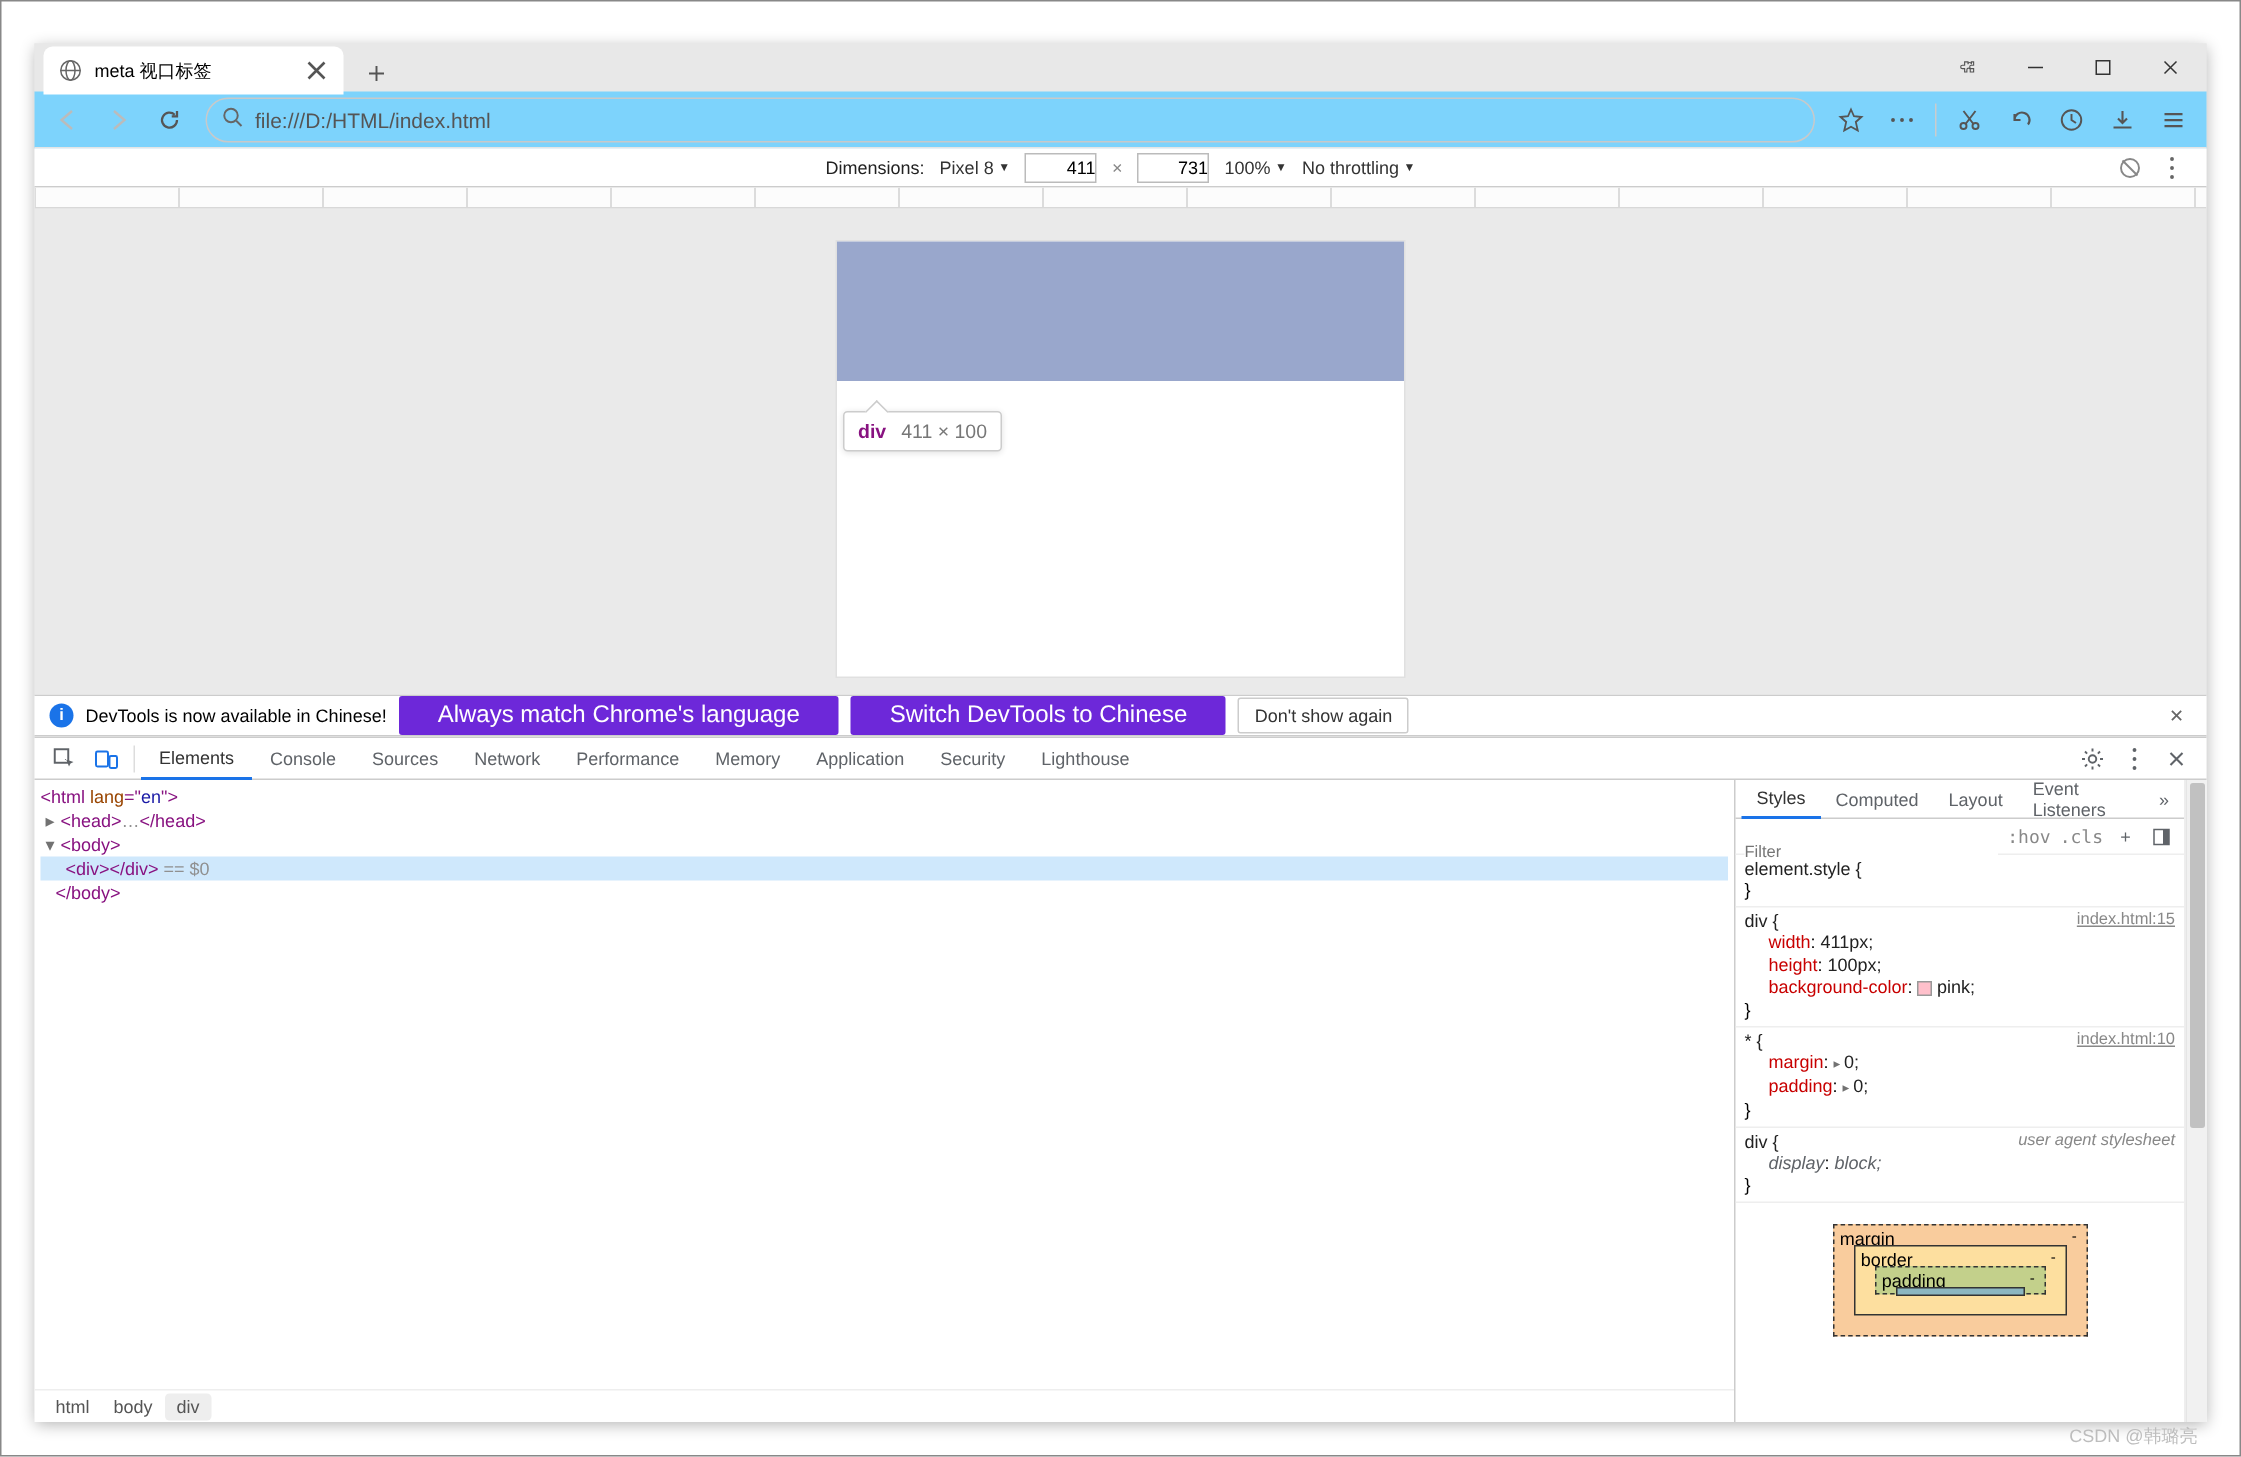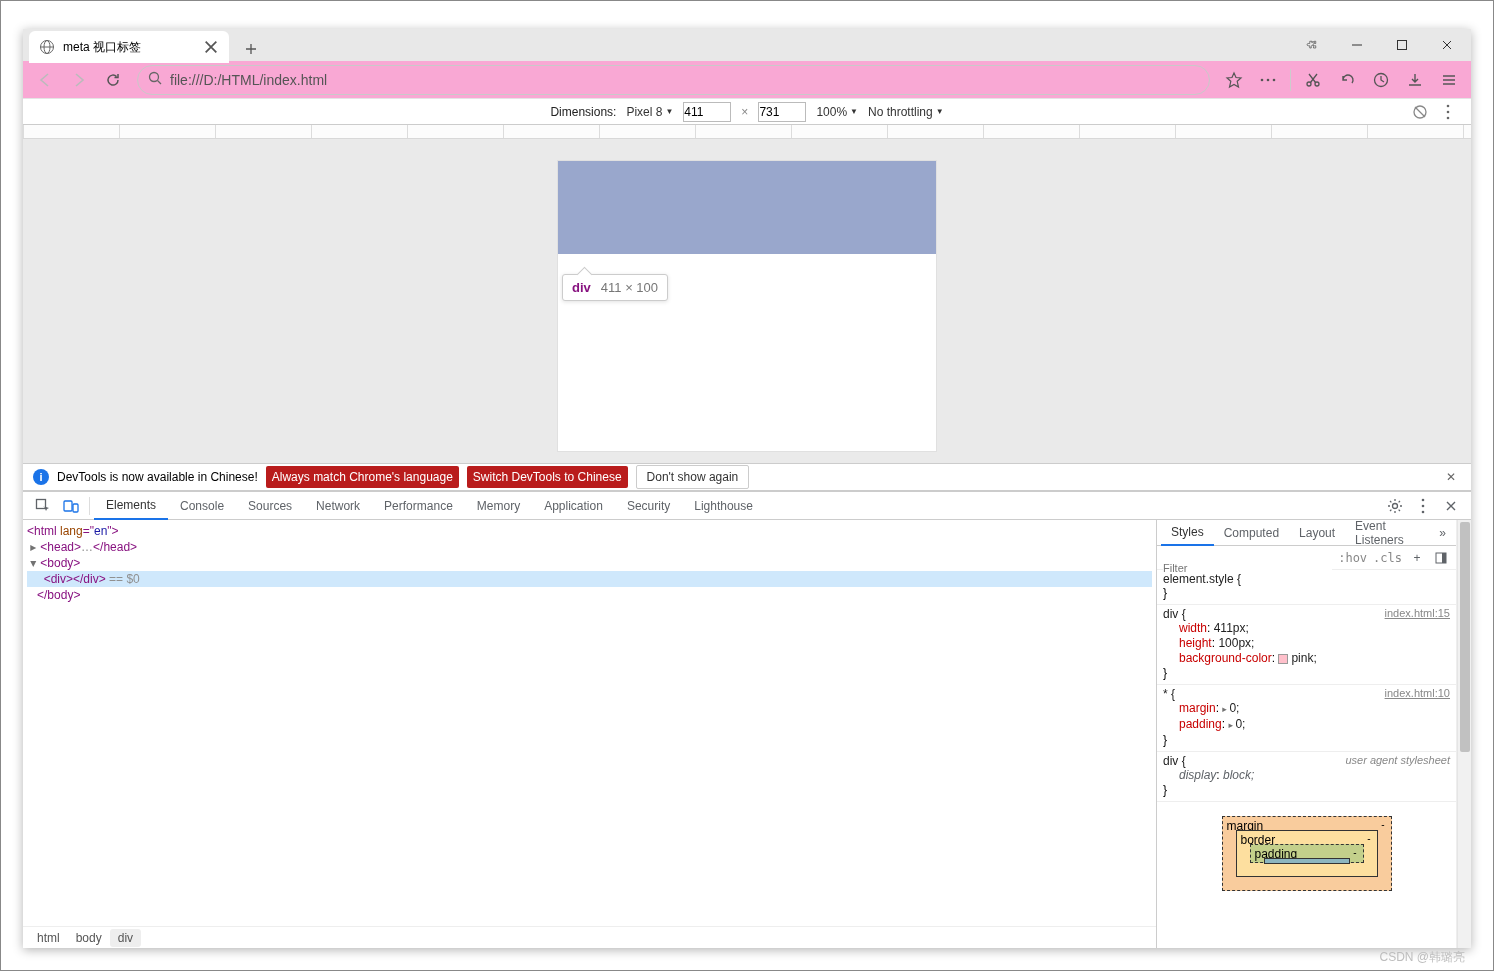--- a/index.html
+++ b/index.html
@@ -6,52 +6,52 @@
 body{background:#fff;width:1494px;height:971px;position:relative;overflow:hidden;border:1px solid #888;}
 .window{position:absolute;inset:28px 22px 22px 22px;background:#e8e8e8;display:flex;flex-direction:column;box-shadow:0 2px 10px rgba(0,0,0,0.3);}
 .os-titlebar{height:32px;background:#e8e8e8;display:flex;justify-content:flex-end;align-items:center;padding:0 2px;}
 .os-titlebar .win-btn{width:45px;height:30px;display:flex;align-items:center;justify-content:center;color:#333;}
 .os-titlebar .win-btn svg{width:12px;height:12px;}
 .tab-strip-wrap{display:flex;align-items:flex-end;height:34px;position:absolute;top:0;left:6px;}
 .browser-tab{display:flex;align-items:center;height:32px;background:#fff;border-radius:6px 6px 0 0;padding:0 10px;min-width:200px;gap:8px;}
 .browser-tab .favicon{width:16px;height:16px;display:flex;align-items:center;justify-content:center;}
 .browser-tab .tab-close{margin-left:auto;width:16px;height:16px;display:flex;align-items:center;justify-content:center;color:#555;}
 .new-tab{width:28px;height:28px;display:flex;align-items:center;justify-content:center;margin-left:8px;color:#555;}
-.addr-bar{height:38px;background:#f9a8d4;display:flex;align-items:center;padding:0 6px;border-bottom:1px solid #e5e5e5;gap:2px;}
+.addr-bar{height:38px;background:#7dd3fc;display:flex;align-items:center;padding:0 6px;border-bottom:1px solid #e5e5e5;gap:2px;}
 .nav-btn{width:32px;height:32px;display:flex;align-items:center;justify-content:center;color:#555;border-radius:4px;}
 .nav-btn.disabled{color:#bbb;}
 .url-box{flex:1;height:30px;border:1px solid #c9c9c9;border-radius:15px;display:flex;align-items:center;padding:0 10px;gap:8px;margin:0 6px;}
 .url-box .q{color:#666;}
 .url-box .url-text{color:#555;font-size:14px;}
 .addr-actions{display:flex;align-items:center;gap:2px;}
 .addr-actions .nav-btn{color:#555;}
 .vsep{width:1px;height:22px;background:#ccc;margin:0 4px;}
 
 .devtools-device-bar{height:26px;background:#fff;border-bottom:1px solid #ccc;display:flex;align-items:center;justify-content:center;gap:10px;font-size:12px;color:#333;position:relative;}
 .devtools-device-bar .lbl{color:#222;}
-.devtools-device-bar .dim-input{width:48px;height:20px;border:1px solid #bbb;text-align:left;font-size:12px;}
+.devtools-device-bar .dim-input{width:48px;height:20px;border:1px solid #bbb;text-align:right;font-size:12px;}
 .devtools-device-bar .times{color:#888;}
 .devtools-device-bar .dd{display:flex;align-items:center;gap:3px;}
 .devtools-device-bar .dd .tri{font-size:8px;}
 .devtools-device-bar .rotate{position:absolute;right:42px;width:18px;height:18px;}
 .devtools-device-bar .menu-dots{position:absolute;right:14px;width:18px;height:18px;display:flex;align-items:center;justify-content:center;color:#555;}
 
 .viewport-area{flex:1;background:#eaeaea;display:flex;flex-direction:column;align-items:stretch;position:relative;overflow:hidden;}
 .ruler-h{height:14px;background:#fcfcfc;border-bottom:1px solid #d8d8d8;position:relative;}
 .ruler-h::before{content:"";position:absolute;inset:0;background:repeating-linear-gradient(90deg,#dcdcdc 0,#dcdcdc 1px,transparent 1px,transparent 96px);}
 .device-frame{margin:22px auto 0;width:378px;height:290px;background:#fff;position:relative;box-shadow:0 0 0 1px rgba(0,0,0,0.04);}
 .highlight-div{width:378px;height:93px;background:#99a7cc;}
 .inspect-tooltip{position:absolute;top:113px;left:4px;background:#fff;border:1px solid #ccc;border-radius:3px;padding:5px 9px;display:flex;align-items:center;gap:10px;box-shadow:0 1px 4px rgba(0,0,0,0.12);}
 .inspect-tooltip .tag{color:#881280;font-weight:600;font-size:13px;}
 .inspect-tooltip .dim{color:#777;font-size:13px;}
 .inspect-tooltip::before{content:"";position:absolute;top:-6px;left:16px;width:10px;height:10px;background:#fff;border-left:1px solid #ccc;border-top:1px solid #ccc;transform:rotate(45deg);}
 
 .locale-banner{height:28px;background:#fff;border-top:1px solid #ccc;border-bottom:1px solid #ccc;display:flex;align-items:center;padding:0 10px;gap:8px;font-size:12px;}
 .locale-banner .info-icon{width:16px;height:16px;border-radius:50%;background:#1a73e8;color:#fff;display:flex;align-items:center;justify-content:center;font-size:11px;font-weight:bold;}
-.locale-banner .blue-btn{background:#b91c1c;color:#fff;border:none;padding:4px 6px;border-radius:2px;font-size:12px;cursor:pointer;}
+.locale-banner .blue-btn{background:#6d28d9;color:#fff;border:none;padding:4px 26px;border-radius:2px;font-size:16px;cursor:pointer;}
 .locale-banner .plain-btn{background:#fff;color:#333;border:1px solid #ccc;padding:4px 10px;border-radius:2px;font-size:12px;cursor:pointer;}
 .locale-banner .close{margin-left:auto;color:#666;width:20px;text-align:center;}
 
 .devtools{height:457px;display:flex;flex-direction:column;background:#fff;border-top:1px solid #ccc;}
 .dt-tabs{height:28px;display:flex;align-items:center;border-bottom:1px solid #ccc;padding:0 6px;gap:0;}
 .dt-tabs .dt-icon{width:28px;height:28px;display:flex;align-items:center;justify-content:center;color:#5f6368;}
 .dt-tabs .dt-icon.active{color:#1a73e8;}
 .dt-tabs .dt-tab{padding:0 12px;height:28px;display:flex;align-items:center;color:#5f6368;font-size:12px;cursor:pointer;}
 .dt-tabs .dt-tab.active{color:#333;border-bottom:2px solid #1a73e8;}
 .dt-tabs .spacer{flex:1;}

